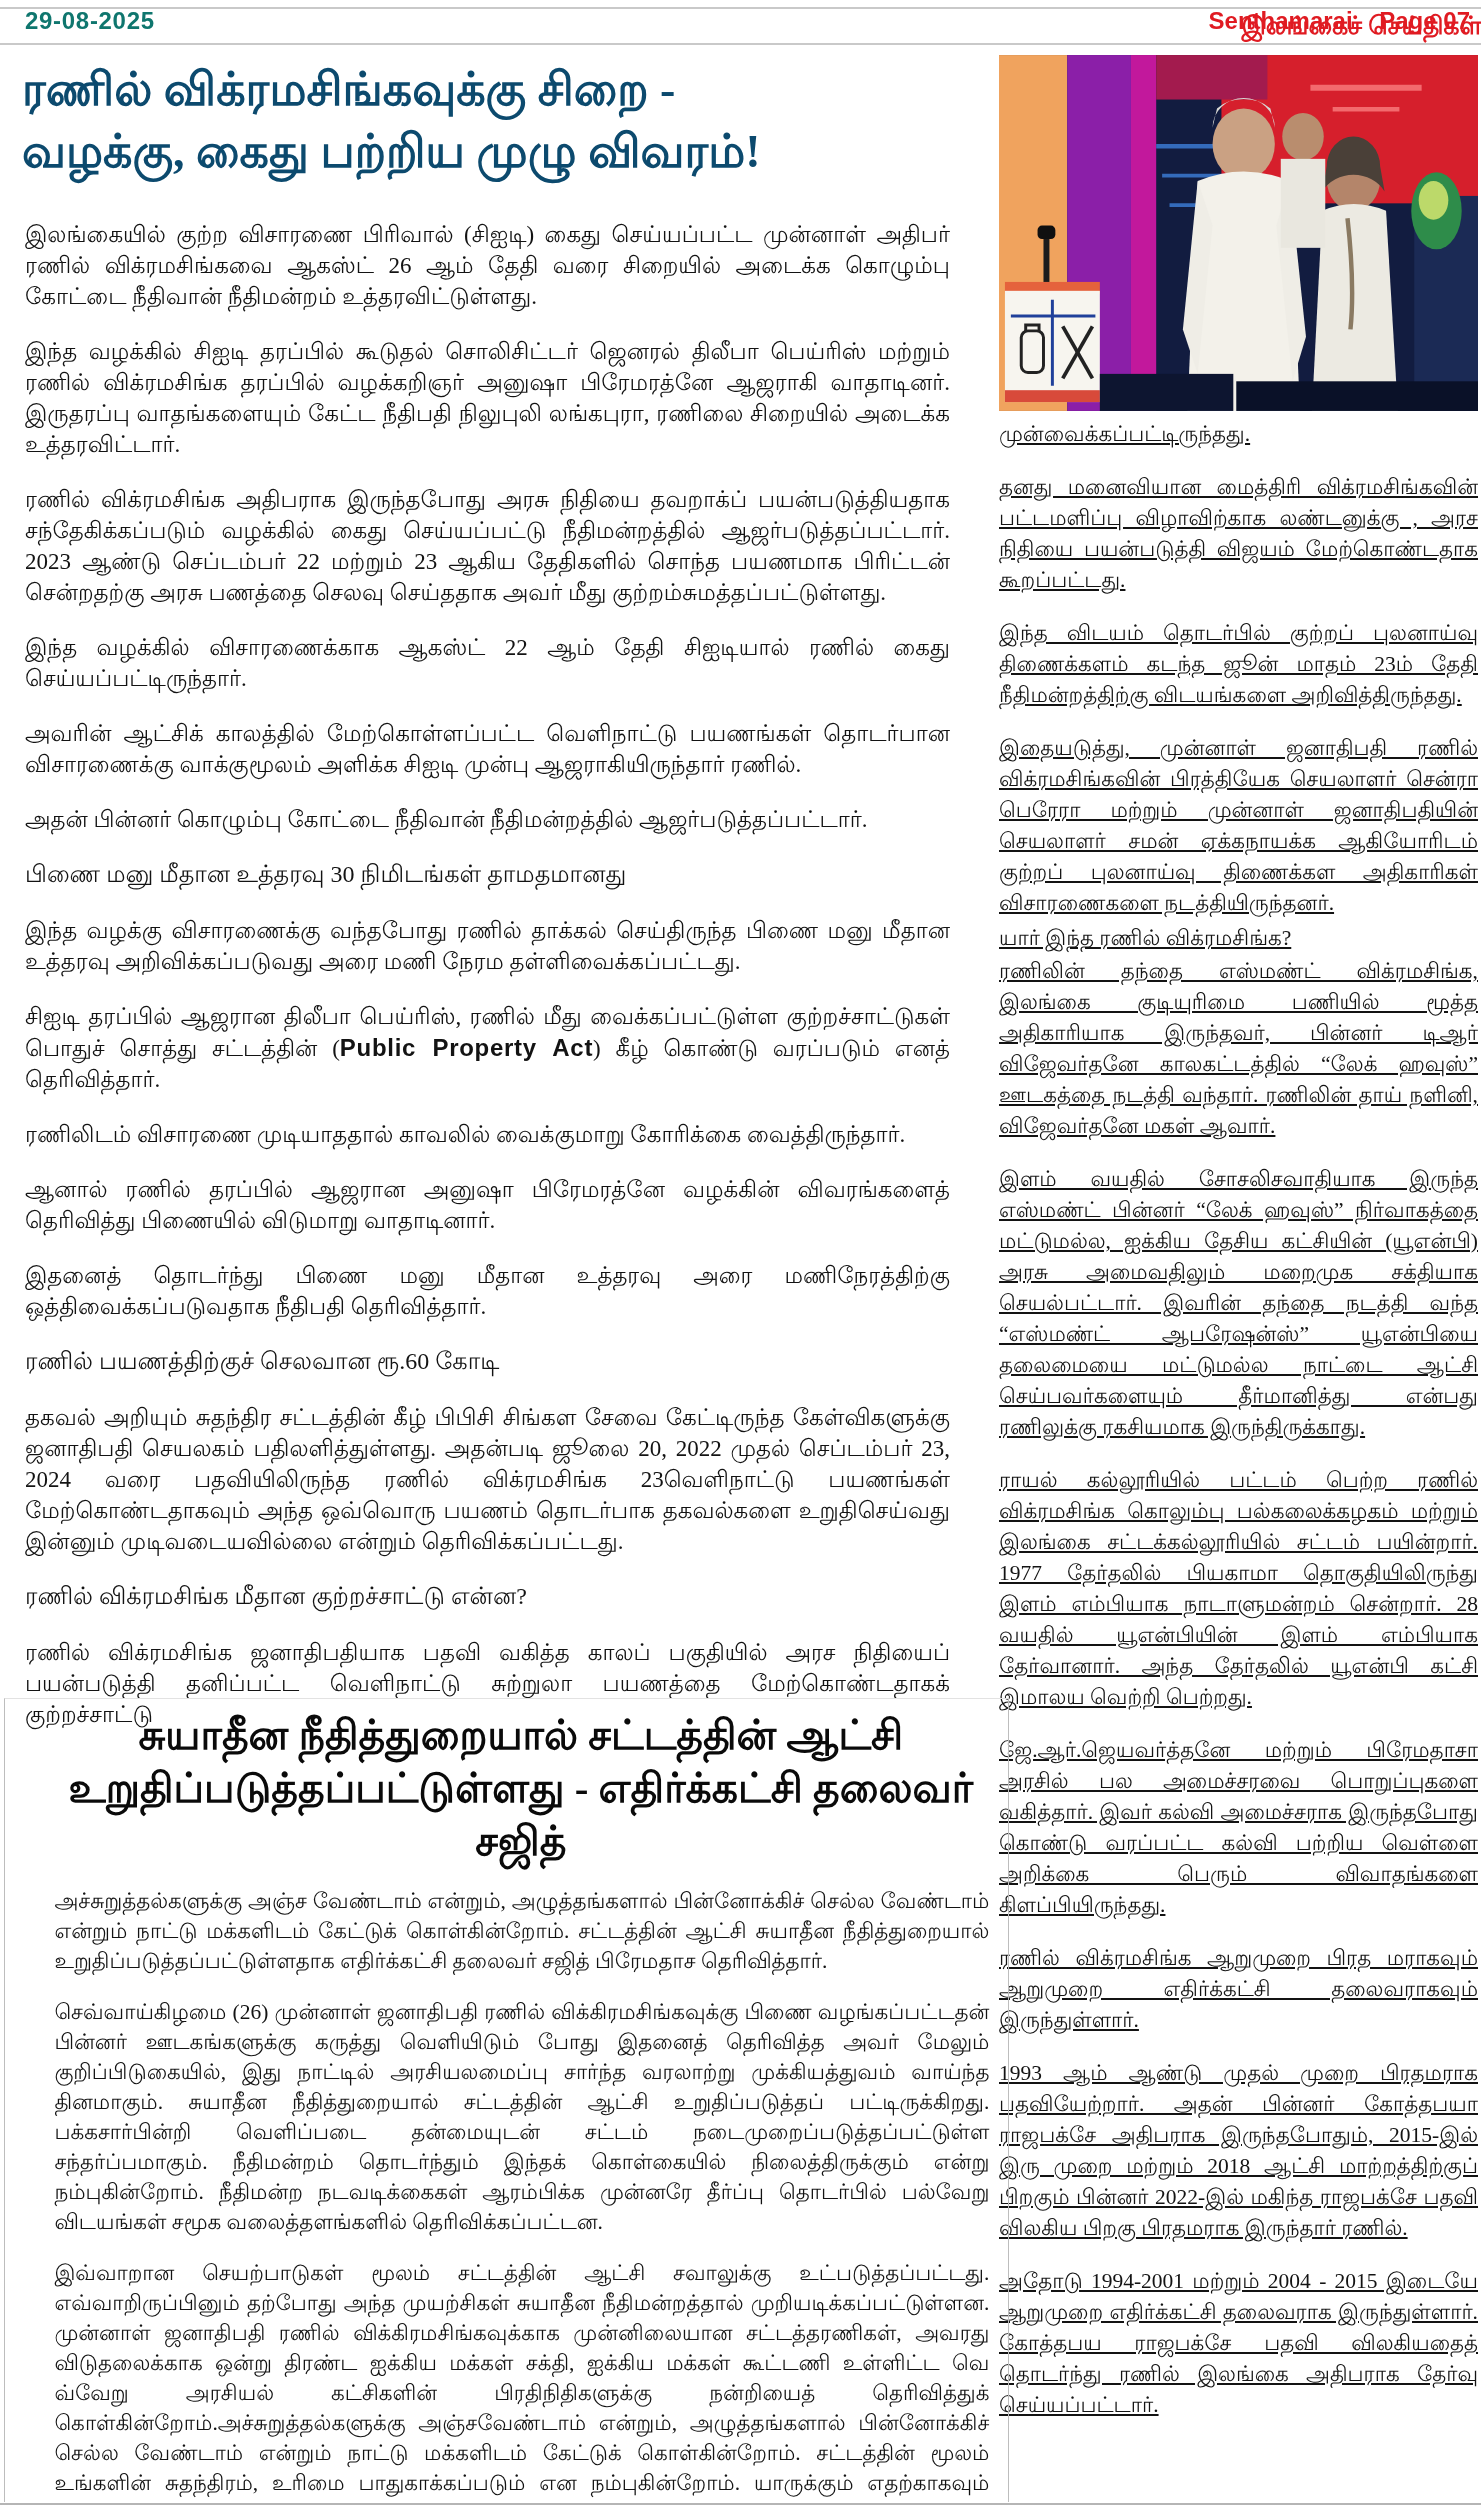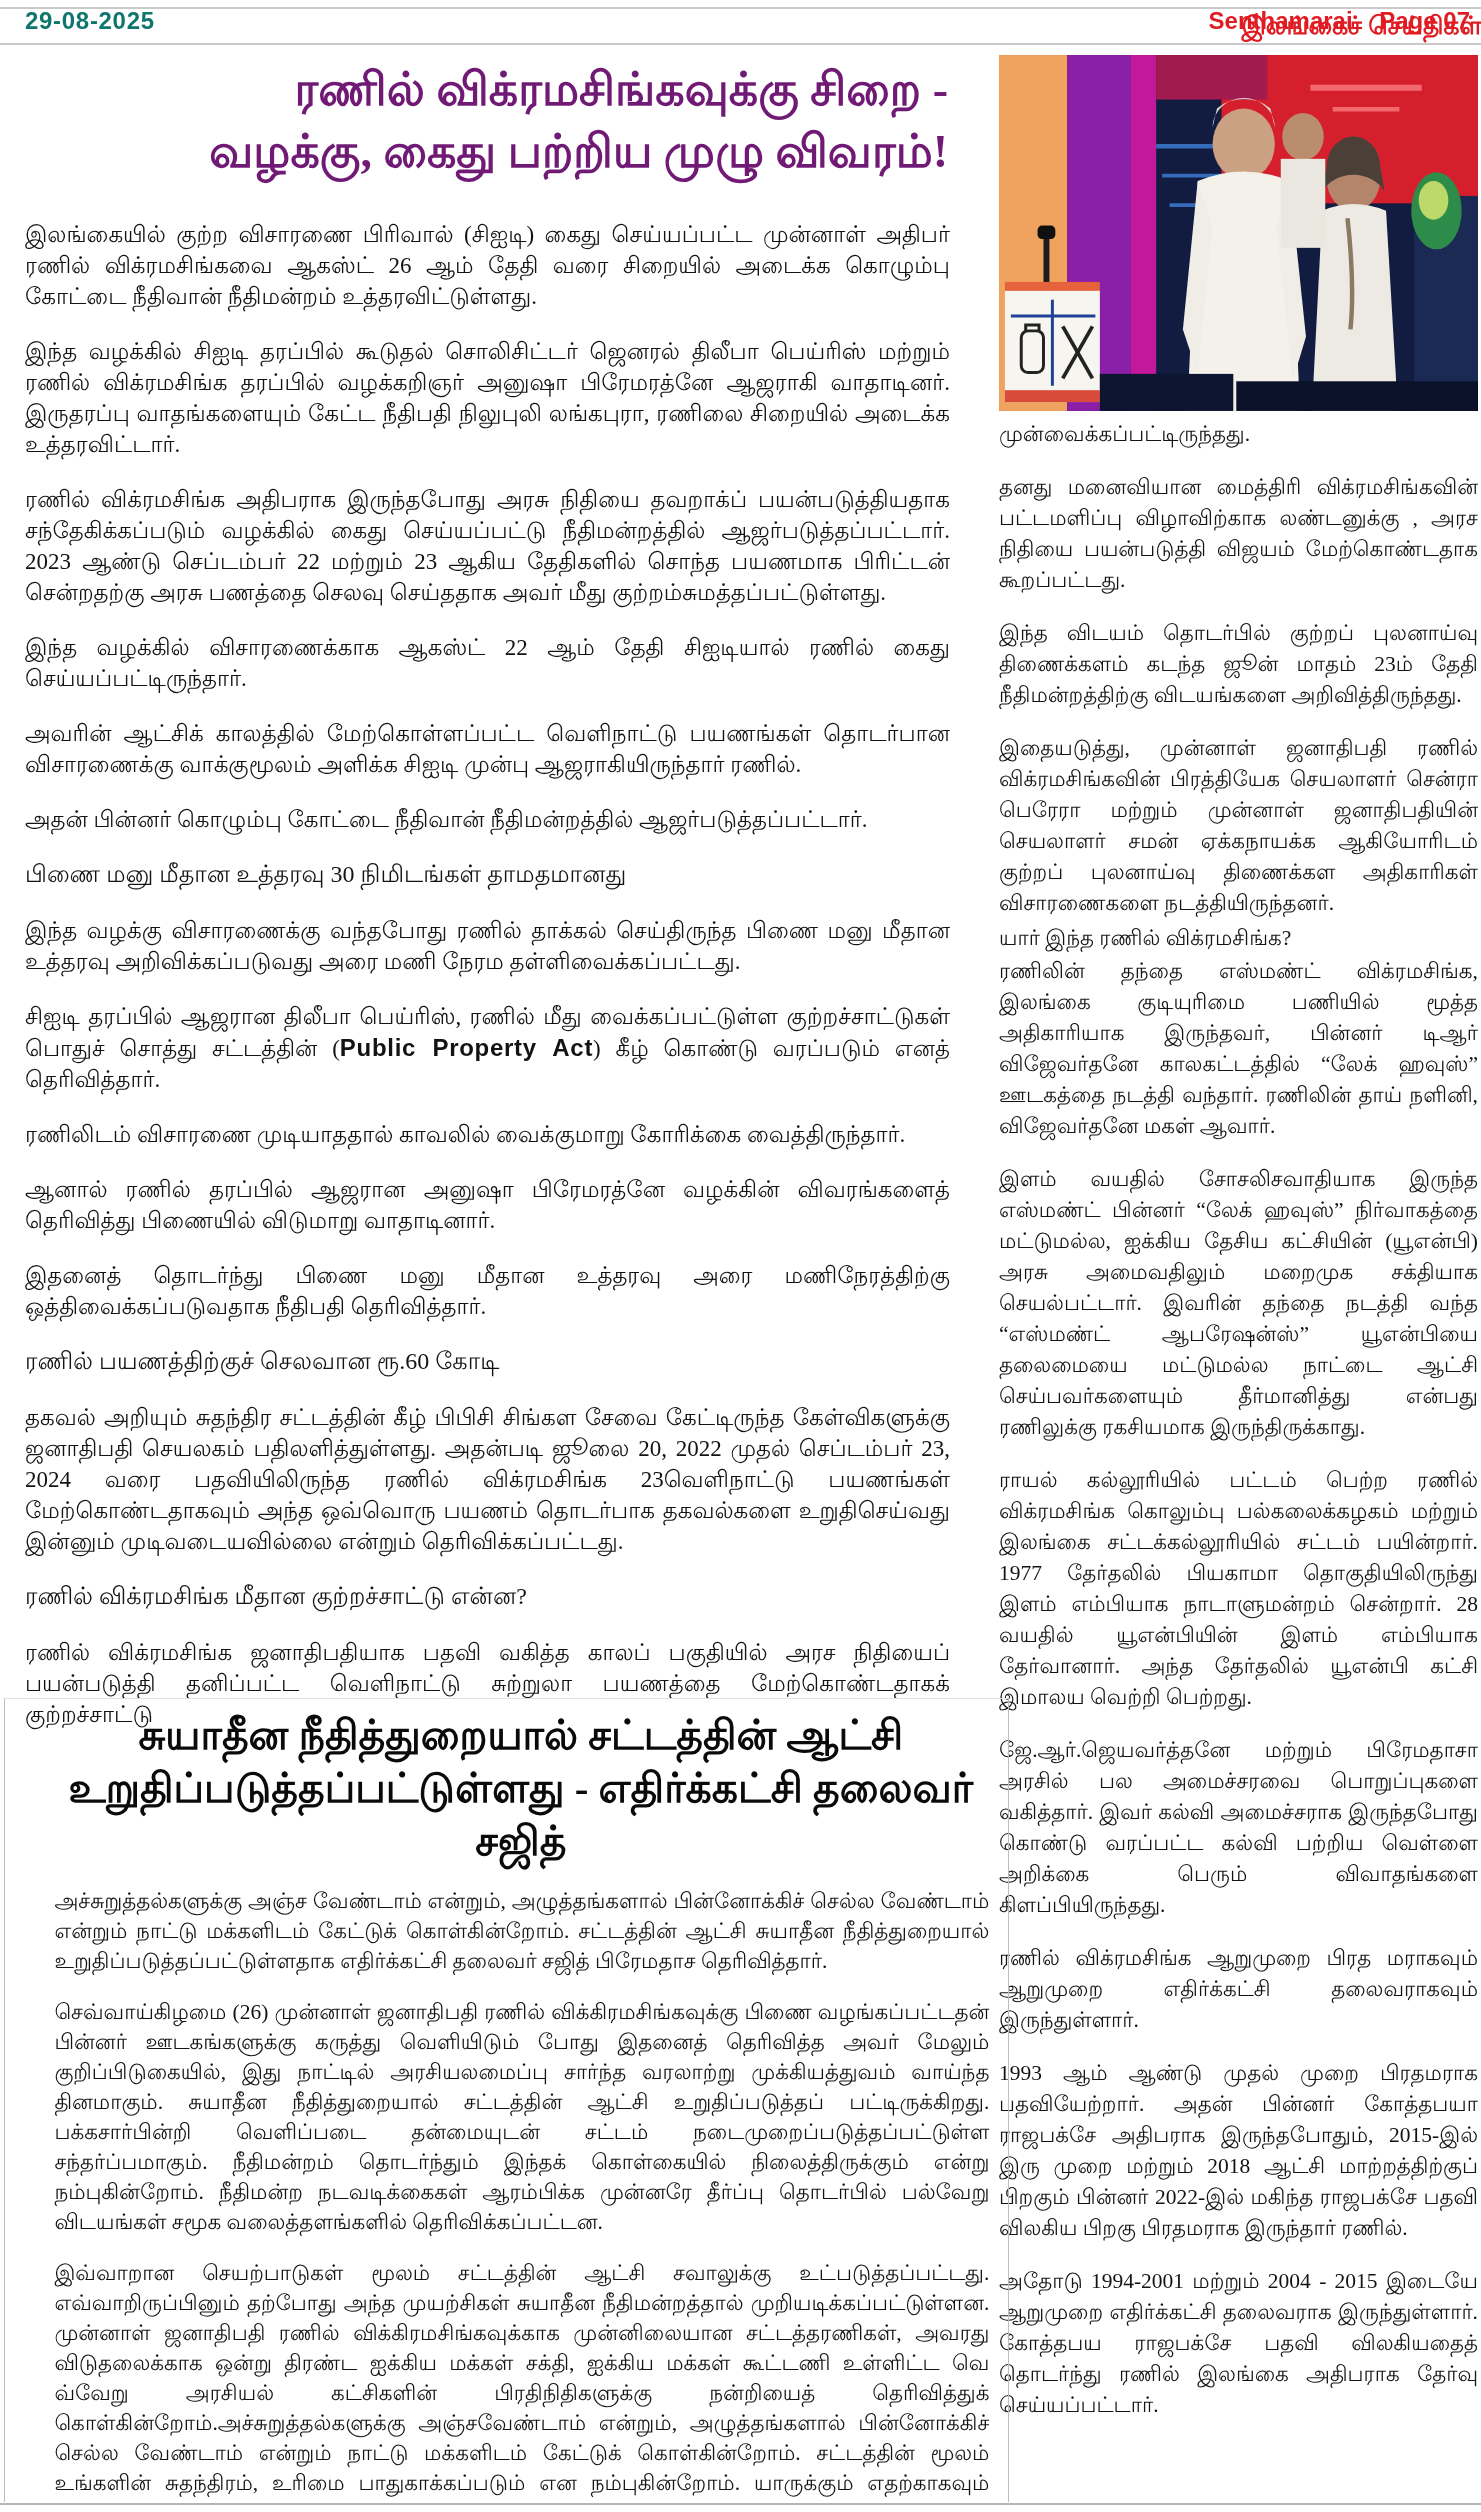--- a/index.html
+++ b/index.html
@@ -7,33 +7,33 @@
         font-family:"Liberation Serif","DejaVu Serif",serif;color:#111;}
   .hline{position:absolute;left:0;width:1482px;height:1.5px;background:#c9c9c9;}
   
   .hdr-date{position:absolute;left:25px;top:7.4px;font-size:24px;font-weight:bold;color:#0f766e;
             font-family:"Liberation Sans","DejaVu Sans",sans-serif;letter-spacing:0.7px;}
   .hdr-center{position:absolute;left:0;top:12px;width:1482px;text-align:right;font-size:25px;
               color:#e01b22;font-weight:bold;}
   .hdr-right{position:absolute;right:12px;top:7.4px;font-size:24px;font-weight:bold;color:#e01b22;
              font-family:"Liberation Sans","DejaVu Sans",sans-serif;}
   
-  .headline{position:absolute;left:22px;top:59px;width:926px;text-align:right;
-            font-size:46px;line-height:62px;font-weight:bold;color:#701a75;}
+  .headline{position:absolute;left:22px;top:59px;width:926px;text-align:left;
+            font-size:46px;line-height:62px;font-weight:bold;color:#0c4a6e;}
   
   .photo{position:absolute;left:999px;top:55px;width:479px;height:356px;background:#101a3c;overflow:hidden;}
   
   .leftcol{position:absolute;left:25px;top:219px;width:925px;font-size:23px;line-height:31px;
            text-align:justify;color:#131313;}
   .leftcol p{margin:0 0 24px 0;}
   .leftcol .sub{margin:3px 0 25px 0;font-size:24px;}
   .latin-caps{font-family:"Liberation Sans","DejaVu Sans",sans-serif;font-weight:bold;font-size:24px;letter-spacing:0.7px;}
   .rightcol{position:absolute;left:999px;top:419px;width:479px;font-size:21.5px;line-height:31px;
             text-align:justify;color:#131313;}
-  .rightcol p{margin:0 0 22px 0;}
+  .rightcol p{margin:0 0 22px 0;text-decoration:underline;}
   .rightcol .sub{margin:0 0 1.5px 0;}
   
   .bottombox{position:absolute;left:4.4px;top:1698px;width:975px;height:803px;
              border-left:1.5px solid #bdbdbd;border-right:1.5px solid #bdbdbd;border-top:1.5px solid #e2e2e2;
              overflow:hidden;padding-left:28px;}
   .bottom-headline{margin:10.4px 7.4px 18px 7.4px;text-align:center;font-size:41px;line-height:53px;
                    font-weight:bold;color:#0a0a0a;}
   .bottom-body{margin:0 19px 0 21px;font-size:21.5px;line-height:30px;text-align:justify;color:#131313;}
   .bottom-body p{margin:0 0 21px 0;}
 </style>

